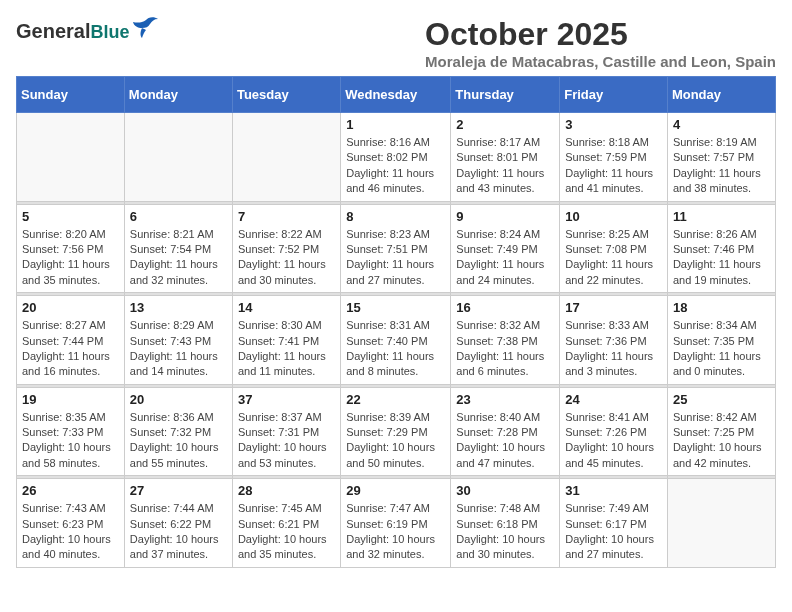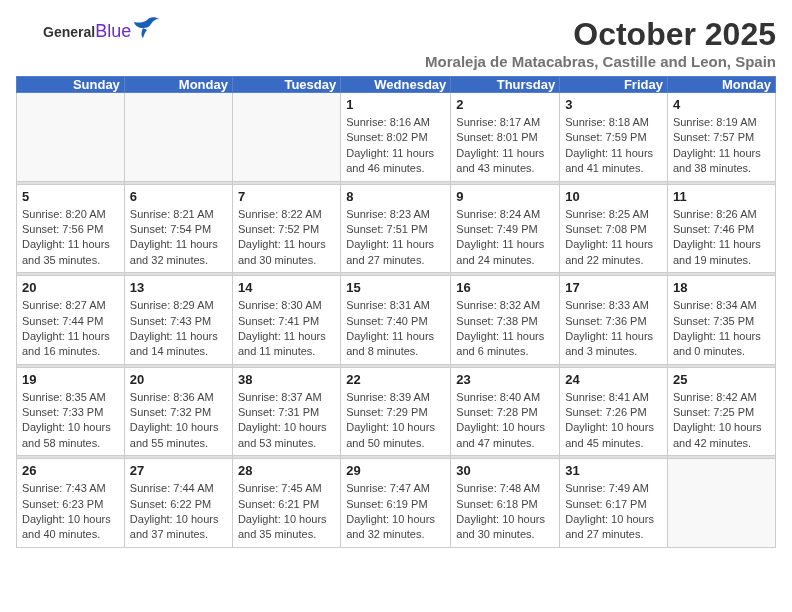--- a/index.html
+++ b/index.html
@@ -24,42 +24,41 @@
     .logo-icon {
       display: flex;
       align-items: center;
     }
     .logo-bird {
       color: #1a5fb4;
       font-size: 22px;
       margin-left: 2px;
     }
     .title-area {
-      text-align: right;
     }
     .month-title {
       font-size: 32px;
       font-weight: bold;
       color: #333;
     }
     .subtitle {
       font-size: 15px;
       color: #737373;
       font-weight: 600;
     }
     .calendar {
       width: 100%;
       border-collapse: collapse;
       border: 1px solid #ccc;
     }
     .calendar th {
       background-color: #3a6bc4;
       color: #fff;
-      text-align: right;
-      padding: 0 4px;
+      text-align: left;
+      padding: 10px 4px;
       font-size: 13px;
       border: 1px solid #5580cc;
     }
     .calendar td {
       border: 1px solid #ccc;
       vertical-align: top;
       padding: 4px 5px;
       font-size: 11px;
       color: #333;
       min-height: 80px;
@@ -80,21 +79,21 @@
       line-height: 1.4;
     }
   </style>
 </head>
 <body>
 
 <div class="header-area">
   <div class="logo">
     <div class="logo-icon">
       <span>
-        <span style="color:#333;font-size:14px;font-weight:bold;margin-left:27px;">General</span><span style="color:#6d28d9;font-size:18px;font-weight:normal;">Blue</span>
+        <span style="color:#333;font-size:20px;font-weight:bold;">General</span><span style="color:#0f766e;font-size:18px;font-weight:bold;">Blue</span>
       </span>
       <span class="logo-bird">
         <svg width="28" height="24" viewBox="0 0 28 24" fill="none">
           <path d="M14 4 C16 1, 22 0, 26 3 C22 3, 20 5, 18 8 C16 11, 14 12, 10 12 C6 12, 2 10, 1 6 C5 7, 10 7, 14 4Z" fill="#1a5fb4"></path>
           <path d="M10 12 C8 16, 8 20, 10 22 C11 19, 12 16, 14 14 C12 13, 11 12.5, 10 12Z" fill="#1a5fb4"></path>
         </svg>
       </span>
     </div>
   </div>
   <div class="title-area">
@@ -267,21 +266,21 @@
 Sunset: 7:33 PM
 Daylight: 10 hours and 58 minutes.</div>
         </td>
         <td>
           <div class="day-number">20</div>
           <div class="day-info">Sunrise: 8:36 AM
 Sunset: 7:32 PM
 Daylight: 10 hours and 55 minutes.</div>
         </td>
         <td>
-          <div class="day-number">38</div>
+          <div class="day-number">37</div>
           <div class="day-info">Sunrise: 8:37 AM
 Sunset: 7:31 PM
 Daylight: 10 hours and 53 minutes.</div>
         </td>
         <td>
           <div class="day-number">22</div>
           <div class="day-info">Sunrise: 8:39 AM
 Sunset: 7:29 PM
 Daylight: 10 hours and 50 minutes.</div>
         </td>

